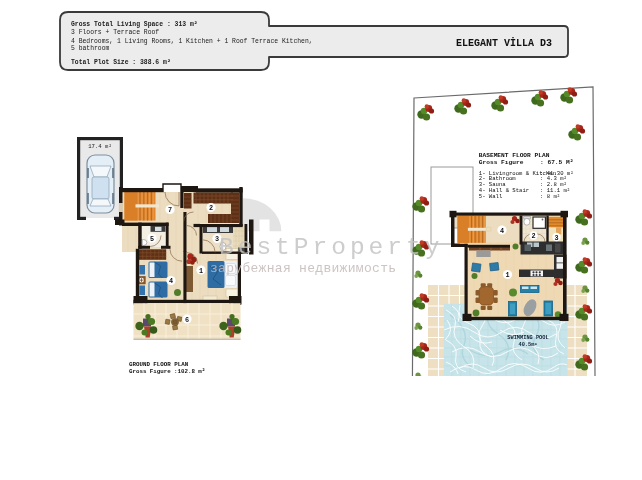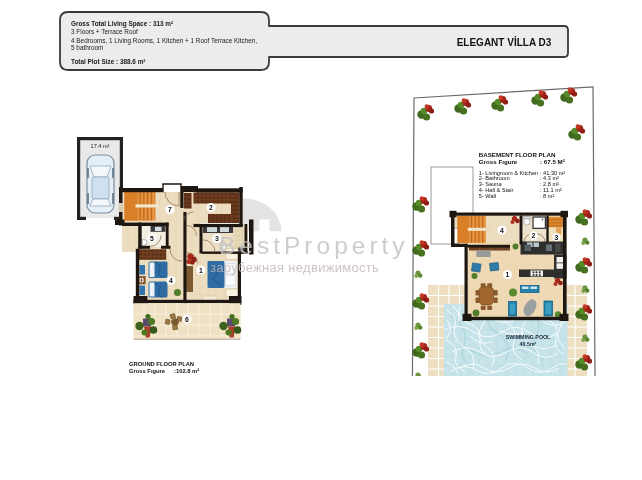--- a/index.html
+++ b/index.html
@@ -1,17 +1,17 @@
 <!DOCTYPE html>
 <html><head>
 <meta charset="utf-8">
 <style>
   html,body{margin:0;padding:0;background:#ffffff;}
   #page{position:relative;width:642px;height:376px;background:#ffffff;overflow:hidden;
-        font-family:Liberation Sans, sans-serif;}
+        font-family:Liberation Mono, monospace;}
   svg{display:block;}
 </style>
 </head>
 <body>
 <div id="page">
 <svg width="642" height="480" viewBox="0 0 642 480" xmlns="http://www.w3.org/2000/svg">
 <defs>
   <g id="flowerdef">
     <circle cx="-3.5" cy="2.5" r="4.2" fill="#3f6a1d"></circle>
     <circle cx="1.5" cy="5" r="3.6" fill="#47701f"></circle>

